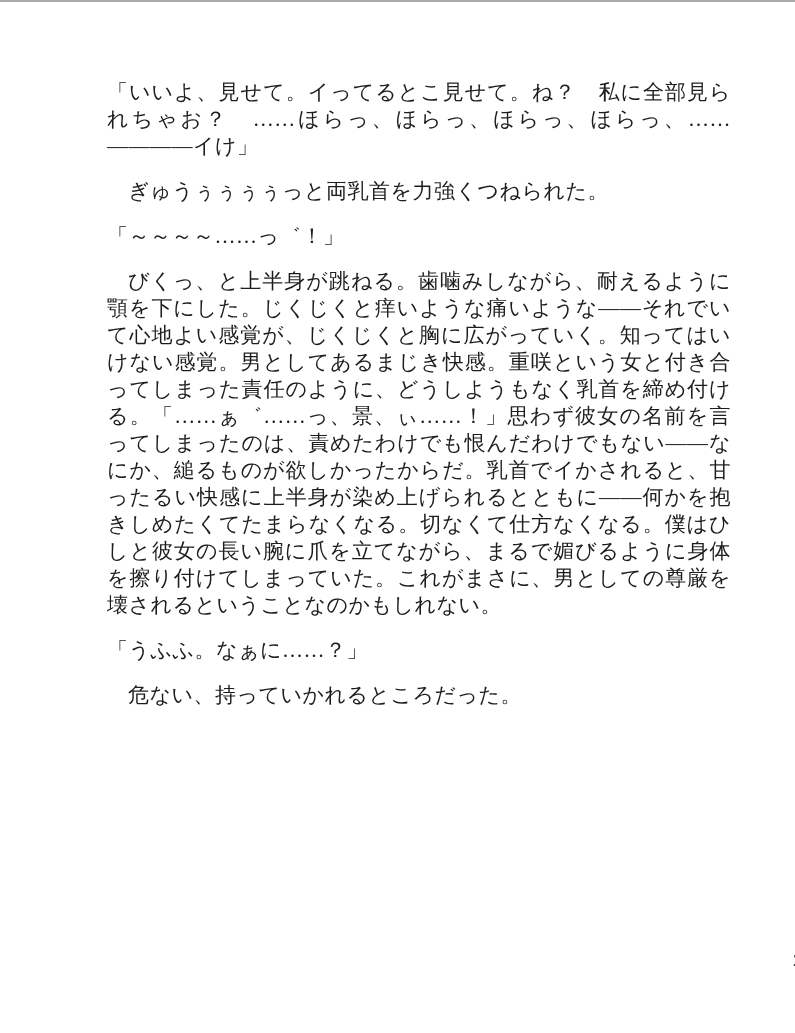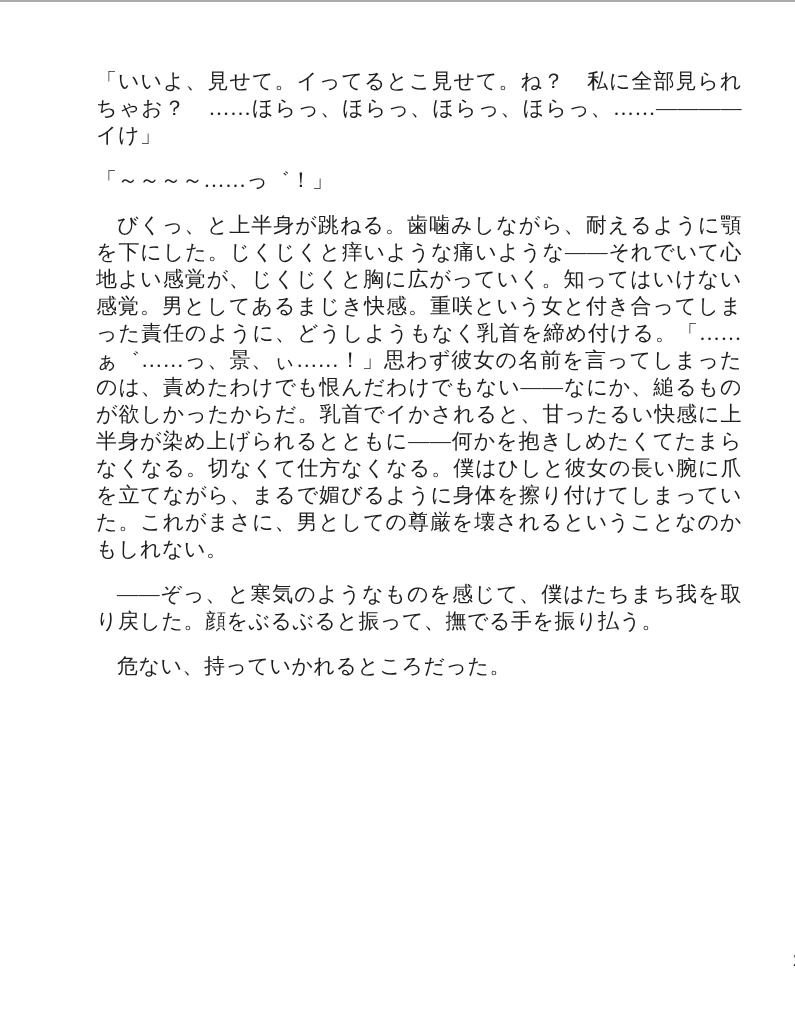--- a/index.html
+++ b/index.html
@@ -28,21 +28,21 @@
     position: absolute;
     left: 96px;
     top: 68px;
     width: 646px;
     font-size: 21px;
     line-height: 27px;
     text-align: justify;
     letter-spacing: 0.5px;
   }
   .text-area p {
-    margin: 0;
+    margin: 11px;
     padding: 0;
   }
   .text-area p.gap {
     margin-top: 18px;
   }
   .text-area p.narration {
     text-indent: 1em;
   }
   .text-area p.dialogue {
     text-indent: 0;
@@ -60,21 +60,22 @@
   }
 </style>
 </head>
 <body>
 
 <div class="page">
   <div class="top-rule"></div>
 
   <div class="text-area">
     <p class="dialogue">「いいよ、見せて。イってるとこ見せて。ね？　私に全部見られちゃお？　……ほらっ、ほらっ、ほらっ、ほらっ、……――――イけ」</p>
+    <p class="narration gap">ぎゅうぅぅぅぅっと両乳首を力強くつねられた。</p>
     <p class="dialogue gap">「～～～～……っ゛！」</p>
     <p class="narration gap">びくっ、と上半身が跳ねる。歯噛みしながら、耐えるように顎を下にした。じくじくと痒いような痛いような――それでいて心地よい感覚が、じくじくと胸に広がっていく。知ってはいけない感覚。男としてあるまじき快感。重咲という女と付き合ってしまった責任のように、どうしようもなく乳首を締め付ける。「……ぁ゛……っ、景、ぃ……！」思わず彼女の名前を言ってしまったのは、責めたわけでも恨んだわけでもない――なにか、縋るものが欲しかったからだ。乳首でイかされると、甘ったるい快感に上半身が染め上げられるとともに――何かを抱きしめたくてたまらなくなる。切なくて仕方なくなる。僕はひしと彼女の長い腕に爪を立てながら、まるで媚びるように身体を擦り付けてしまっていた。これがまさに、男としての尊厳を壊されるということなのかもしれない。</p>
-    <p class="narration gap">――ぞっ、と寒気のようなものを感じて、僕はたちまち我を取り戻した。顔をぶるぶると振って、撫でる手を振り払う。</p>
+    <p class="dialogue gap">「うふふ。なぁに……？」</p>
     <p class="narration gap">危ない、持っていかれるところだった。</p>
 
   </div>
 
   <div class="page-number">21</div>
 </div>
 
 </body></html>

